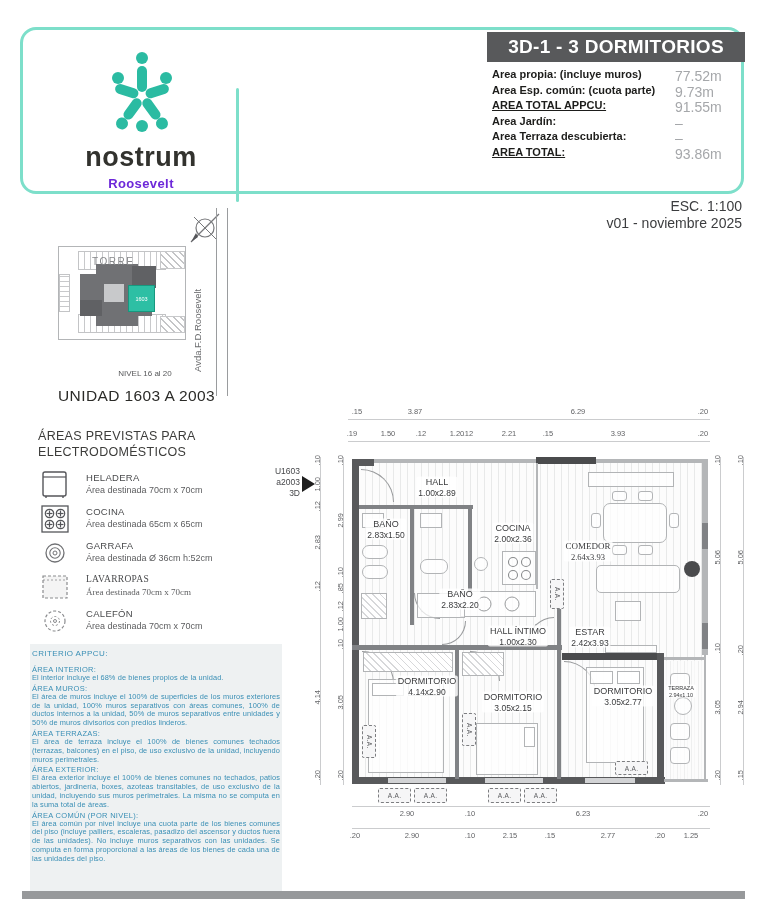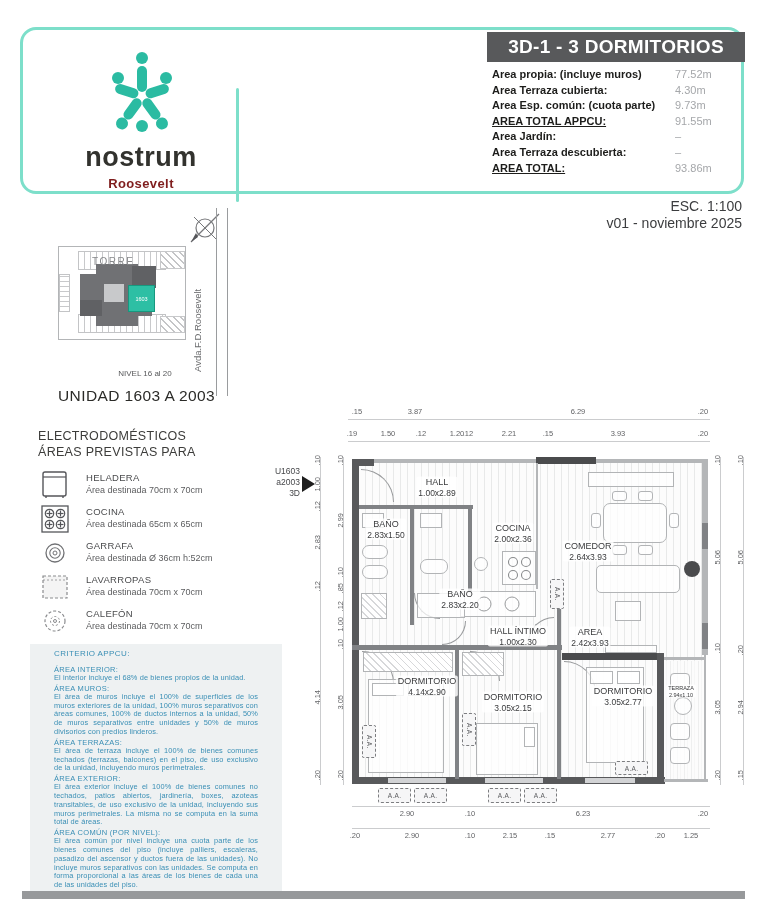--- a/index.html
+++ b/index.html
@@ -2,28 +2,28 @@
 <html><head>
 <meta charset="utf-8">
 <style>
   * { margin:0; padding:0; box-sizing:border-box; }
   html,body { width:767px; height:900px; background:#ffffff; font-family:"Liberation Sans", sans-serif; position:relative; overflow:hidden; }
   .abs { position:absolute; }
 
   
   .header-card { position:absolute; left:20px; top:27px; width:724px; height:167px; border:3px solid #7ddfca; border-radius:16px; background:#fff; }
   .brand-name { position:absolute; left:57px; top:112px; width:122px; text-align:center; font-size:27px; font-weight:bold; color:#32322e; letter-spacing:.5px; }
-  .brand-loc  { position:absolute; left:57px; top:146px; width:122px; text-align:center; font-size:13px; font-weight:bold; color:#7f1d1d; letter-spacing:.4px; }
+  .brand-loc  { position:absolute; left:57px; top:146px; width:122px; text-align:center; font-size:13px; font-weight:bold; color:#6d28d9; letter-spacing:.4px; }
   .brand-divider { position:absolute; left:213px; top:58px; width:3px; height:114px; background:#7ddfca; border-radius:2px; }
   .title-bar { position:absolute; left:487px; top:32px; width:258px; height:30px; background:#58595b; color:#fff; font-size:19px; font-weight:bold; display:flex; align-items:center; justify-content:center; letter-spacing:.3px; }
   .areas-table { position:absolute; left:492px; top:67px; width:250px; }
   .arow { position:relative; height:15.6px; }
   .alabel { position:absolute; left:0; top:1px; font-size:11px; font-weight:bold; color:#1d1d1b; white-space:nowrap; }
   .alabel.u { text-decoration:underline; }
-  .avalue { position:absolute; left:183px; top:1px; font-size:11px; color:#a5a7aa; }
+  .avalue { position:absolute; left:183px; top:1px; font-size:14px; color:#a5a7aa; }
 
   .meta-block { position:absolute; left:560px; top:198px; width:182px; text-align:right; color:#3c3d3f; font-size:14px; line-height:17px; }
 
   
   .site { position:absolute; left:40px; top:208px; width:240px; height:200px; }
   .site .frame { position:absolute; left:18px; top:38px; width:128px; height:94px; border:1px solid #b3b5b7; background:#fff; }
   .grid-strip { position:absolute; border:1px solid #c3c4c6; background:repeating-linear-gradient(90deg, #fff 0 5px, #c8c9cb 5px 6px); }
   .hatch { position:absolute; background:repeating-linear-gradient(45deg, #fff 0 4px, #c4c5c7 4px 5px); border:1px solid #c8c9cb; }
   .core { position:absolute; background:#707174; }
   .core.dk { background:#606164; }
@@ -36,21 +36,21 @@
 
   
   .appl { position:absolute; left:38px; top:428px; width:240px; }
   .appl-h { font-size:12.5px; color:#3c3c3a; line-height:16px; letter-spacing:.3px; }
   .appl-item { position:absolute; left:0; width:240px; height:30px; }
   .appl-icon { position:absolute; left:2px; top:0; width:30px; height:30px; }
   .appl-name { position:absolute; left:48px; top:2px; font-size:9.5px; color:#4a4b4d; letter-spacing:.3px; }
   .appl-desc { position:absolute; left:48px; top:15px; font-size:9px; color:#5c5d5f; }
 
   
-  .criterio { position:absolute; left:30px; top:644px; width:252px; height:252px; background:#eef1f2; padding:5px 24px; overflow:hidden; }
+  .criterio { position:absolute; left:30px; top:644px; width:252px; height:252px; background:#eef1f2; padding:5px 2px; overflow:hidden; }
   .criterio, .criterio * { color:#3a8fb5; }
   .crit-title { font-size:8px; letter-spacing:.4px; margin-bottom:7px; }
   .crit-h { font-size:7.5px; letter-spacing:.3px; margin-top:1px; }
   .crit-b { font-size:7.4px; line-height:8.8px; text-align:justify; letter-spacing:.1px; }
 
   
   .plan { position:absolute; left:300px; top:395px; width:467px; height:445px; }
   .floor { position:absolute; background:repeating-linear-gradient(90deg, #fcfcfc 0 6px, #e8e9e9 6px 7px); }
   .w  { position:absolute; background:#58595b; }  
   .wm { position:absolute; background:#808285; }  
@@ -107,24 +107,20 @@
 </div>
 
 <div class="title-bar">3D-1 - 3 DORMITORIOS</div>
 
 <div class="areas-table">
   <div class="arow">
       <span class="alabel">Area propia: (incluye muros)</span>
       <span class="avalue">77.52m</span>
     </div>
   <div class="arow">
-      <span class="alabel">Area Terraza cubierta:</span>
-      <span class="avalue">4.30m</span>
-    </div>
-  <div class="arow">
       <span class="alabel">Area Esp. común: (cuota parte)</span>
       <span class="avalue">9.73m</span>
     </div>
   <div class="arow">
       <span class="alabel u">AREA TOTAL APPCU:</span>
       <span class="avalue">91.55m</span>
     </div>
   <div class="arow">
       <span class="alabel">Area Jardín:</span>
       <span class="avalue">–</span>
@@ -166,22 +162,22 @@
   </svg>
   <div class="street-line" style="left:176px; top:0; height:188px;"></div>
   <div class="street-line" style="left:187px; top:0; height:188px;"></div>
   <div class="street-label" style="left:152px; top:34px; height:130px;">Avda.F.D.Roosevelt</div>
   <div class="nivel-label">NIVEL 16 al 20</div>
 </div>
 <div class="unidad-title">UNIDAD 1603 A 2003</div>
 
 <div class="appl">
   <div class="appl-h">
+    <div>ÁREAS PREVISTAS PARA</div>
     <div>ELECTRODOMÉSTICOS</div>
-    <div>ÁREAS PREVISTAS PARA</div>
   </div>
 
   <div class="appl-item" style="top:42px;">
     <svg class="appl-icon" viewBox="0 0 30 30">
       <rect x="3" y="2" width="23" height="24" rx="2" fill="#fff" stroke="#55565a" stroke-width="1.4"></rect>
       <line x1="3" y1="7" x2="26" y2="7" stroke="#55565a" stroke-width="1.2"></line>
       <line x1="6" y1="26" x2="6" y2="28" stroke="#55565a" stroke-width="1.4"></line>
       <line x1="23" y1="26" x2="23" y2="28" stroke="#55565a" stroke-width="1.4"></line>
     </svg>
     <div class="appl-name">HELADERA</div>
@@ -213,21 +209,21 @@
   <div class="appl-item" style="top:110px;">
     <svg class="appl-icon" viewBox="0 0 30 30">
       <circle cx="15" cy="15" r="9" fill="#fff" stroke="#717275" stroke-width="1.3"></circle>
       <circle cx="15" cy="15" r="5.2" fill="none" stroke="#717275" stroke-width="1.1"></circle>
       <circle cx="15" cy="15" r="2" fill="none" stroke="#717275" stroke-width="1"></circle>
     </svg>
     <div class="appl-name">GARRAFA</div>
     <div class="appl-desc">Área destinada Ø 36cm h:52cm</div>
   </div>
 
-  <div class="appl-item" style="top:144px;">
+  <div class="appl-item" style="top:144px;font-family:Liberation Serif, serif;">
     <svg class="appl-icon" viewBox="0 0 30 30">
       <rect x="3" y="4" width="24" height="22" fill="#f4f4f4" stroke="#8a8b8e" stroke-width="1.2" stroke-dasharray="3,2"></rect>
       <line x1="3" y1="8" x2="27" y2="8" stroke="#8a8b8e" stroke-width="0.8" stroke-dasharray="2,2"></line>
     </svg>
     <div class="appl-name">LAVARROPAS</div>
     <div class="appl-desc">Área destinada 70cm x 70cm</div>
   </div>
 
   <div class="appl-item" style="top:178px;">
     <svg class="appl-icon" viewBox="0 0 30 30">
@@ -373,26 +369,26 @@
       <div class="dims">2.83x1.50</div>
     </div>
   <div class="room" style="left:213px; top:138px;">
       <div>COCINA</div>
       <div class="dims">2.00x2.36</div>
     </div>
   <div class="room" style="left:160px; top:204px;">
       <div>BAÑO</div>
       <div class="dims">2.83x2.20</div>
     </div>
-  <div class="room" style="left:288px; top:156px;">
+  <div class="room" style="left:288px; top:156px;font-family:Liberation Serif, serif;">
       <div>COMEDOR</div>
       <div class="dims">2.64x3.93</div>
     </div>
   <div class="room" style="left:290px; top:242px;">
-      <div>AREA</div>
+      <div>ESTAR</div>
       <div class="dims">2.42x3.93</div>
     </div>
   <div class="room" style="left:218px; top:241px;">
       <div>HALL ÍNTIMO</div>
       <div class="dims">1.00x2.30</div>
     </div>
   <div class="room" style="left:127px; top:291px;">
       <div>DORMITORIO</div>
       <div class="dims">4.14x2.90</div>
     </div>

